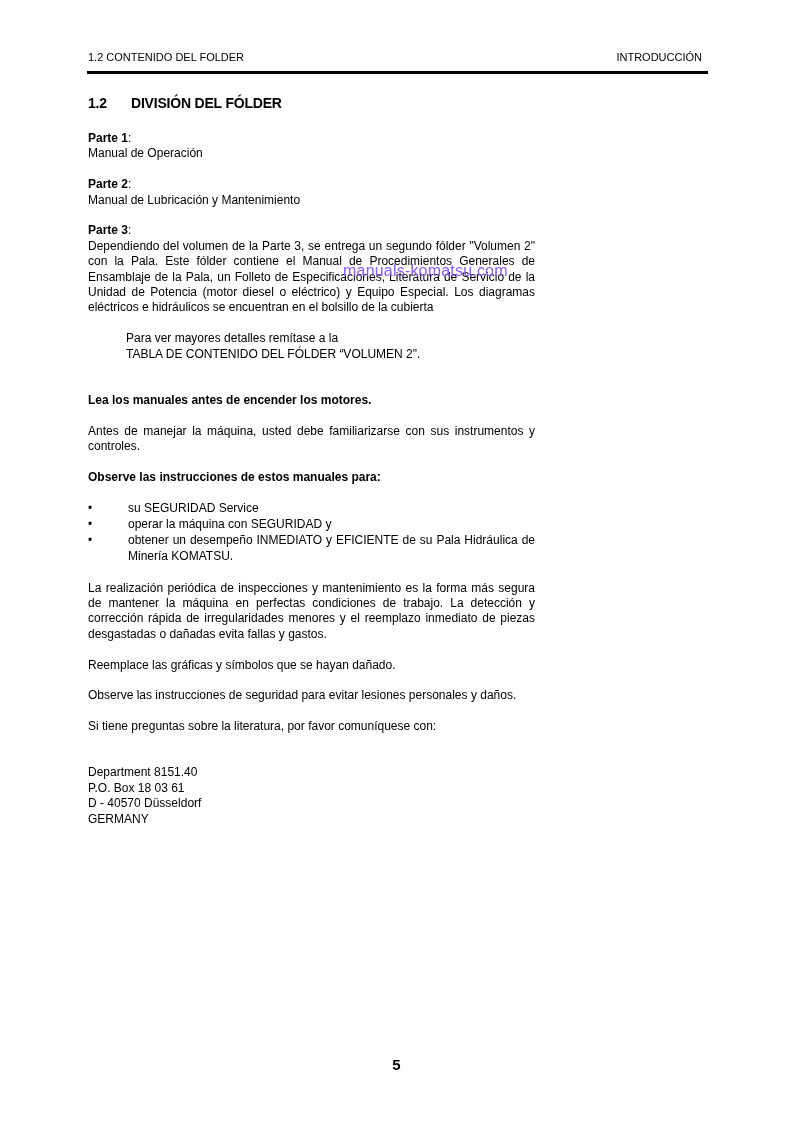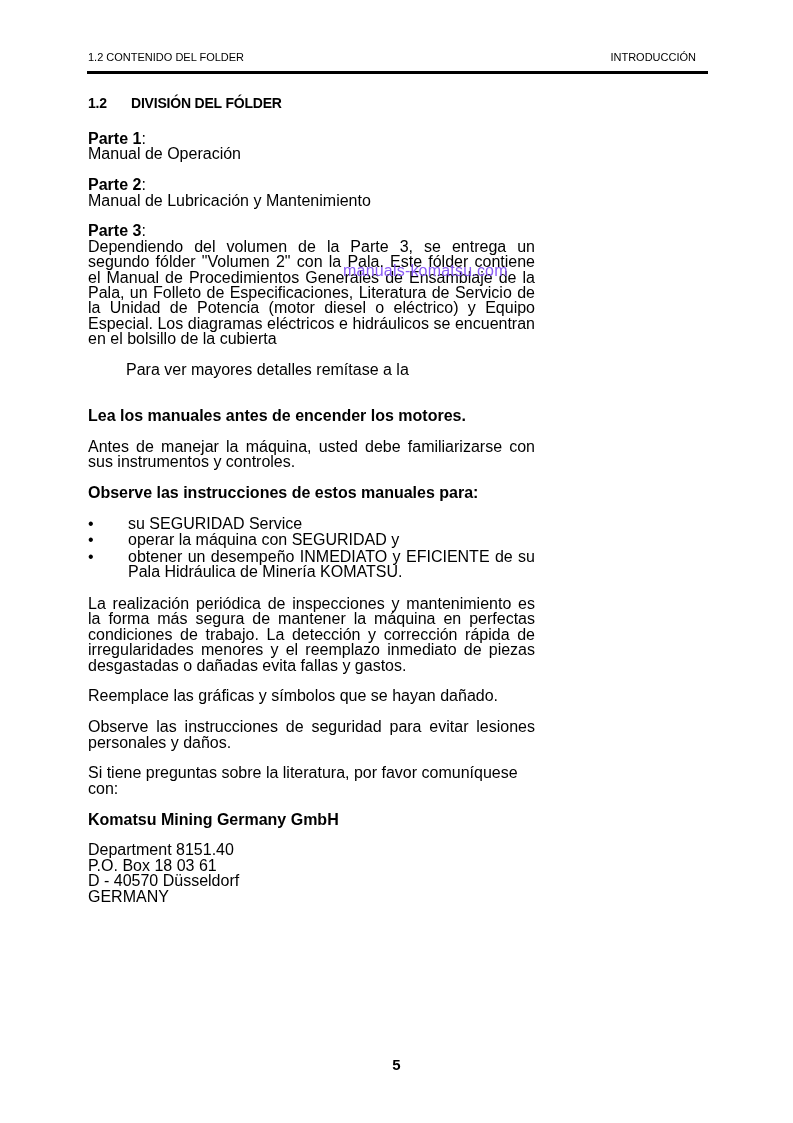--- a/index.html
+++ b/index.html
@@ -5,32 +5,32 @@
   html, body { margin: 0; padding: 0; background: #ffffff; }
   body {
     width: 793px; height: 1123px; position: relative; overflow: hidden;
     font-family: "Liberation Sans", sans-serif; color: #000;
   }
   .page-header {
     position: absolute; left: 88px; top: 50px; width: 620px; height: 14px;
     font-size: 11px; line-height: 14px;
   }
   .page-header .left { position: absolute; left: 0; top: 0; }
-  .page-header .right { position: absolute; right: 12px; top: 0; }
+  .page-header .right { position: absolute; right: 6px; top: 0; }
   .header-rule {
     position: absolute; left: 87px; top: 71px; width: 621px; height: 3px; background: #000;
   }
   .section-title {
     position: absolute; left: 88px; top: 92px; margin: 0;
     font-size: 14px; font-weight: bold; line-height: 22px; letter-spacing: -0.2px;
   }
   .section-title .num { display: inline-block; width: 43px; }
   .body {
     position: absolute; left: 88px; top: 131px; width: 447px;
-    font-size: 16px; line-height: 15.4px;
+    font-size: 12px; line-height: 15.4px;
   }
   .body p { margin: 0; }
   .gap { height: 15.4px; }
   .b { font-weight: bold; }
   .just { text-align: justify; }
   .note { padding-left: 38px; font-weight: normal; }
   .bullets { margin: 0; padding: 0; list-style: none; }
   .bullets li { position: relative; padding-left: 40px; text-align: justify; line-height: 15.4px; margin-bottom: 1px; }
   .bullets li .dot { position: absolute; left: 0; top: 0; }
   .watermark {
@@ -60,20 +60,21 @@
   <p><span class="b">Parte 1</span><span>:</span></p>
   <p>Manual de Operación</p>
   <div class="gap"></div>
   <p><span class="b">Parte 2</span><span>:</span></p>
   <p>Manual de Lubricación y Mantenimiento</p>
   <div class="gap"></div>
   <p><span class="b">Parte 3</span><span>:</span></p>
   <p class="just">Dependiendo del volumen de la Parte 3, se entrega un segundo fólder "Volumen 2" con la Pala. Este fólder contiene el Manual de Procedimientos Generales de Ensamblaje de la Pala, un Folleto de Especificaciones, Literatura de Servicio de la Unidad de Potencia (motor diesel o eléctrico) y Equipo Especial. Los diagramas eléctricos e hidráulicos se encuentran en el bolsillo de la cubierta</p>
   <div class="gap"></div>
   <p class="note">Para ver mayores detalles remítase a la</p>
+  <p class="note">TABLA DE CONTENIDO DEL FÓLDER “VOLUMEN 2".</p>
   <div class="gap"></div>
   <div class="gap"></div>
   <p class="b">Lea los manuales antes de encender los motores.</p>
   <div class="gap"></div>
   <p class="just">Antes de manejar la máquina, usted debe familiarizarse con sus instrumentos y controles.</p>
   <div class="gap"></div>
   <p class="b">Observe las instrucciones de estos manuales para:</p>
   <div class="gap"></div>
   <ul class="bullets">
     <li><span class="dot">•</span><span>su SEGURIDAD Service</span></li>
@@ -82,21 +83,20 @@
   </ul>
   <div class="gap"></div>
   <p class="just">La realización periódica de inspecciones y mantenimiento es la forma más segura de mantener la máquina en perfectas condiciones de trabajo. La detección y corrección rápida de irregularidades menores y el reemplazo inmediato de piezas desgastadas o dañadas evita fallas y gastos.</p>
   <div class="gap"></div>
   <p class="just">Reemplace las gráficas y símbolos que se hayan dañado.</p>
   <div class="gap"></div>
   <p class="just">Observe las instrucciones de seguridad para evitar lesiones personales y daños.</p>
   <div class="gap"></div>
   <p>Si tiene preguntas sobre la literatura, por favor comuníquese con:</p>
   <div class="gap"></div>
-  <p class="b">Komatsu Mining Germany GmbH</p>
   <div class="gap"></div>
   <p>Department 8151.40</p>
   <p>P.O. Box 18 03 61</p>
   <p>D - 40570 Düsseldorf</p>
   <p>GERMANY</p>
 </div>
 
 <div class="watermark">manuals-komatsu.com</div>
 
 <div class="page-number">5</div>

